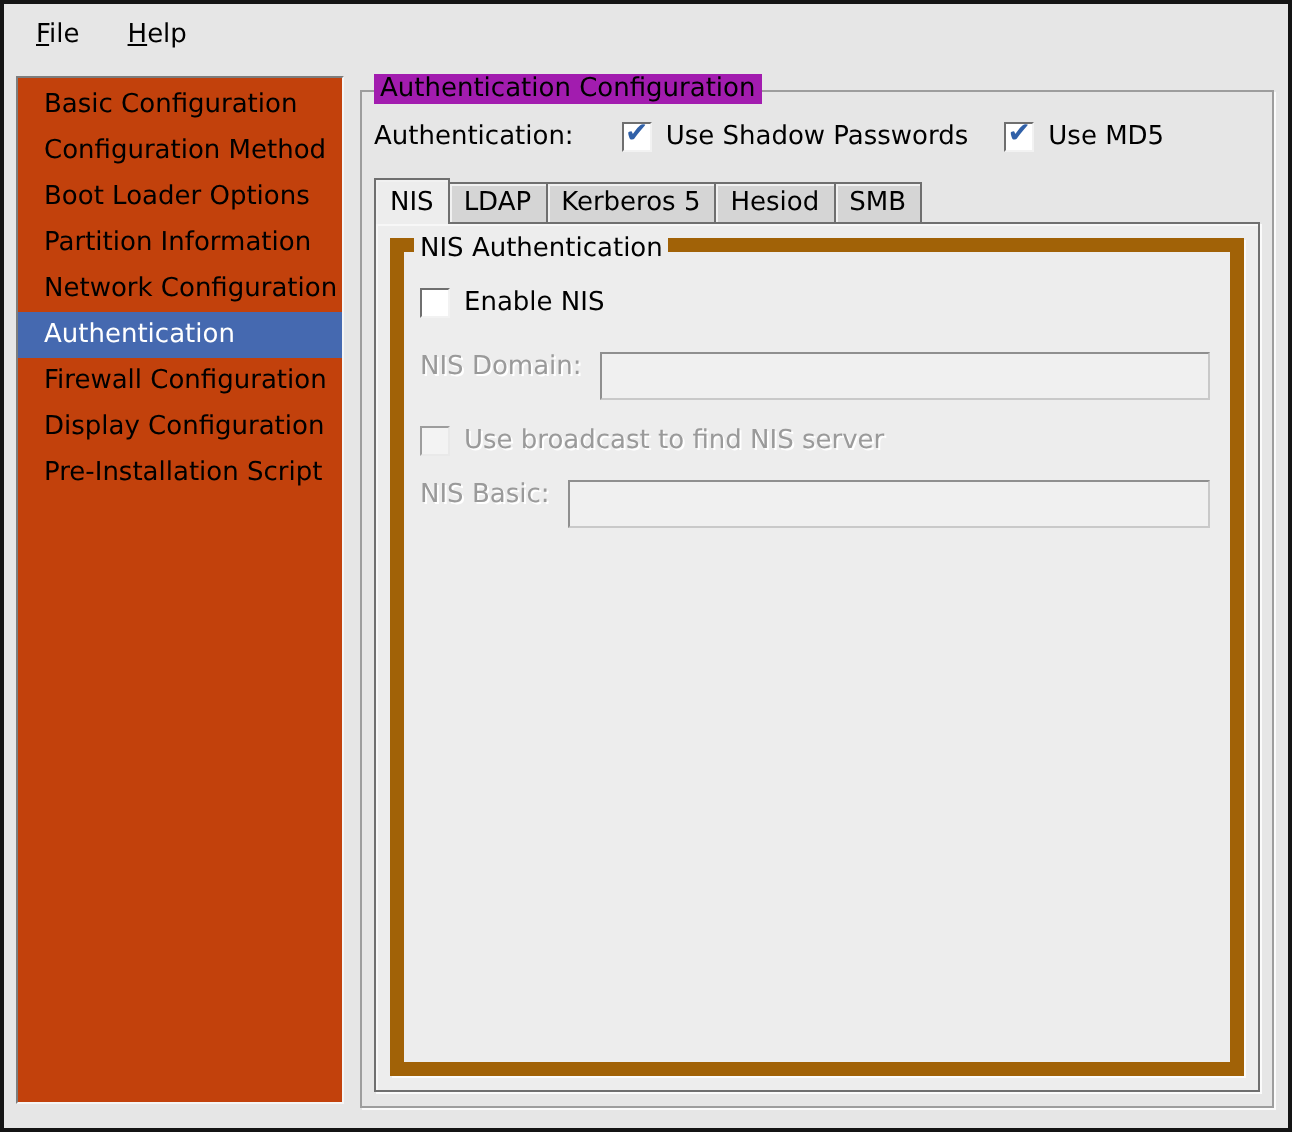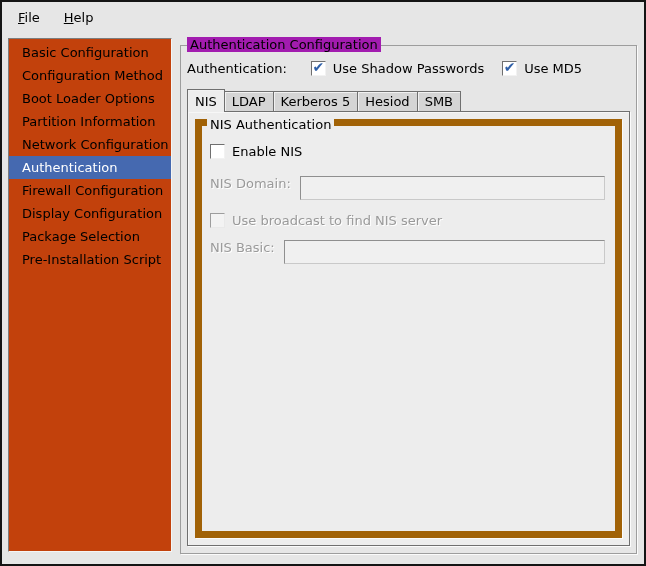--- a/index.html
+++ b/index.html
@@ -112,21 +112,20 @@
 
   <div class="sidebar">
     <div class="sidebar-item">Basic Configuration</div>
     <div class="sidebar-item">Configuration Method</div>
     <div class="sidebar-item">Boot Loader Options</div>
     <div class="sidebar-item">Partition Information</div>
     <div class="sidebar-item">Network Configuration</div>
     <div class="sidebar-item selected">Authentication</div>
     <div class="sidebar-item">Firewall Configuration</div>
     <div class="sidebar-item">Display Configuration</div>
-    <div class="sidebar-item">Package Selection</div>
     <div class="sidebar-item">Pre-Installation Script</div>
   </div>
 
   <div class="frame auth-frame">
     <span class="frame-label">Authentication Configuration</span>
 
     <div class="auth-row">
       <span class="lbl-main">Authentication:</span>
       <span class="cb">
           <span class="check">✔</span>

